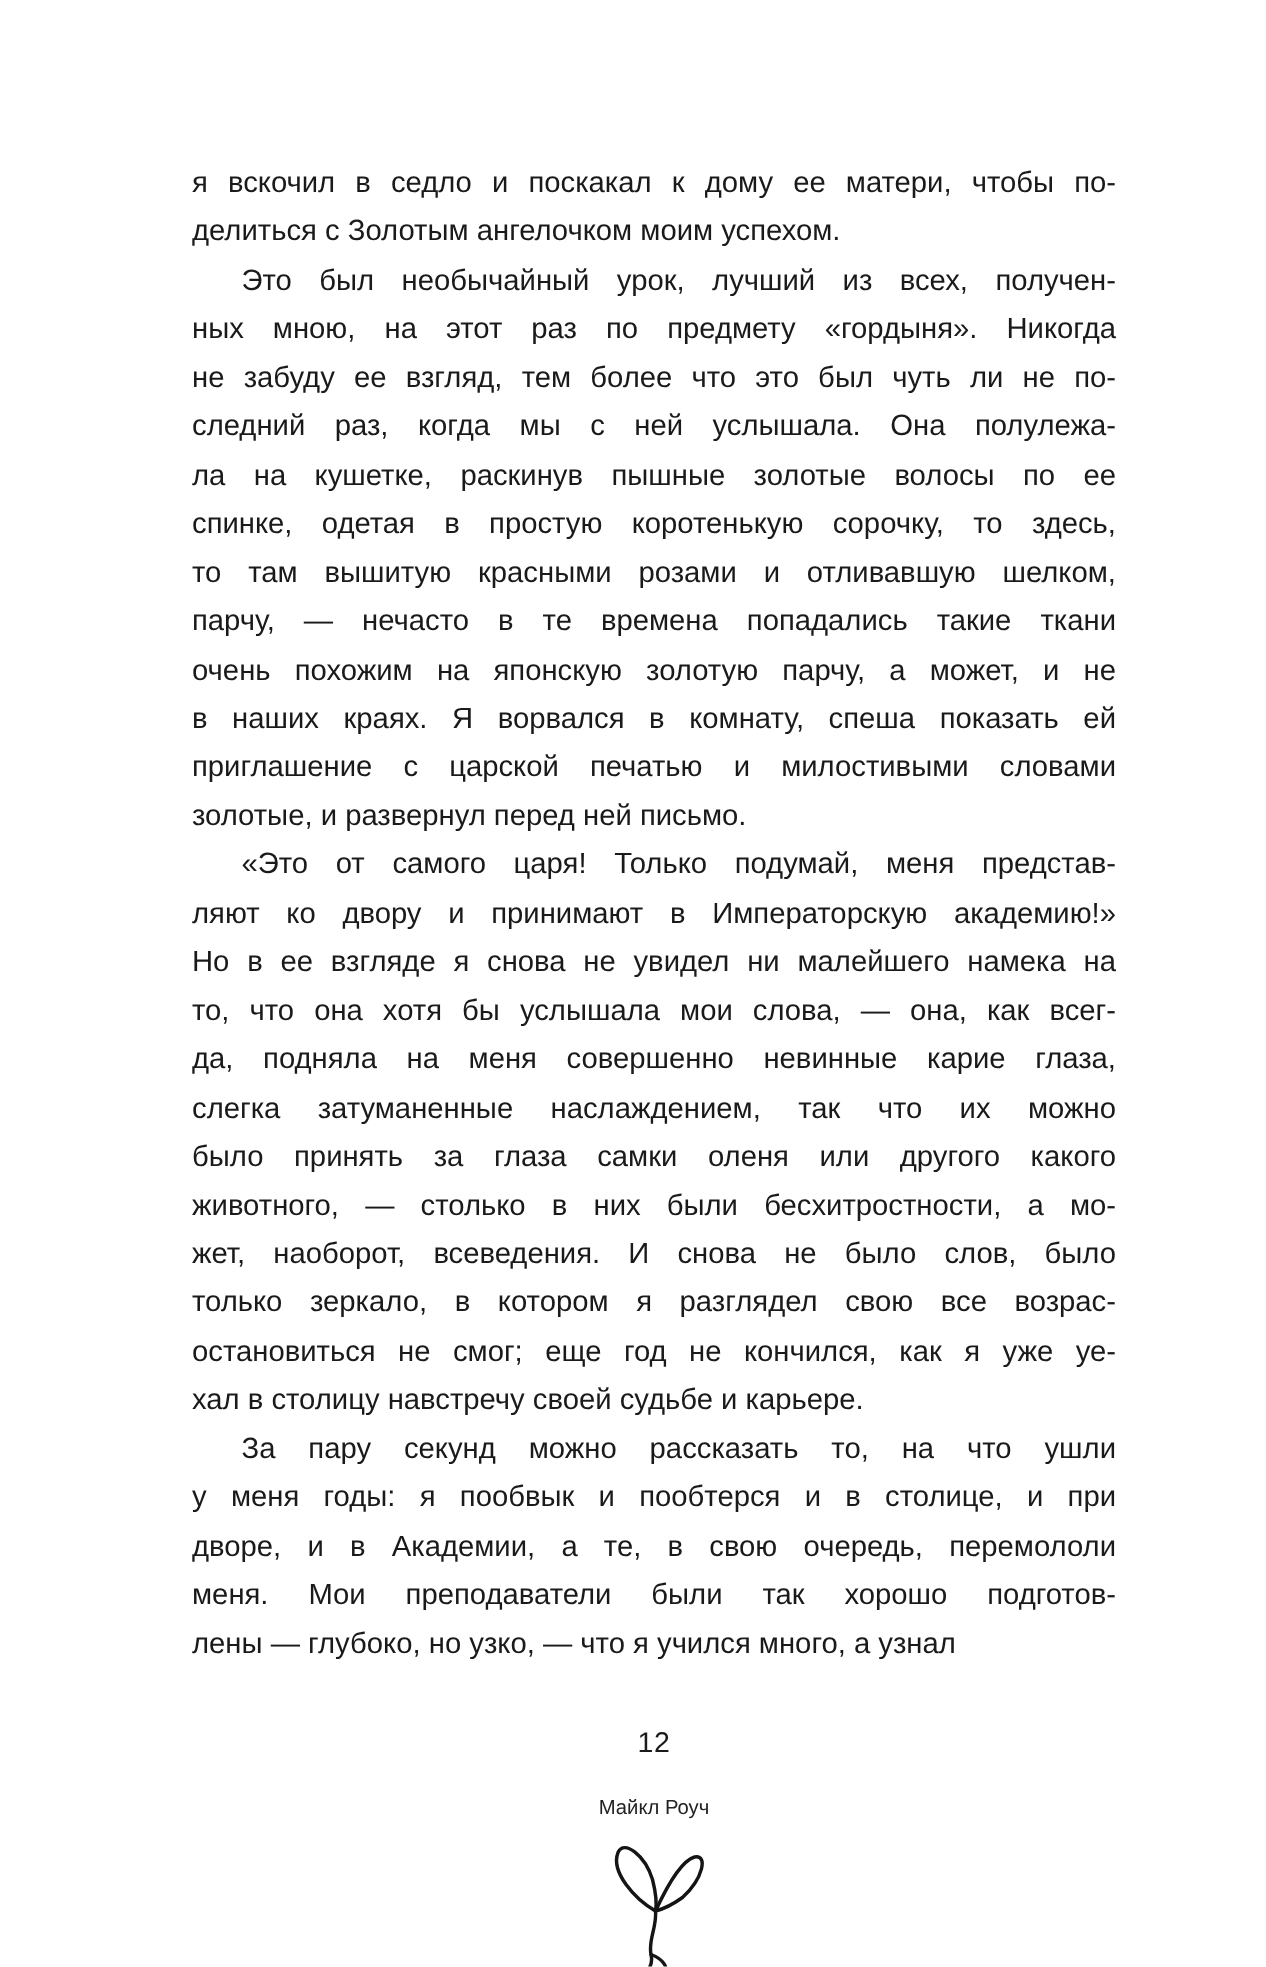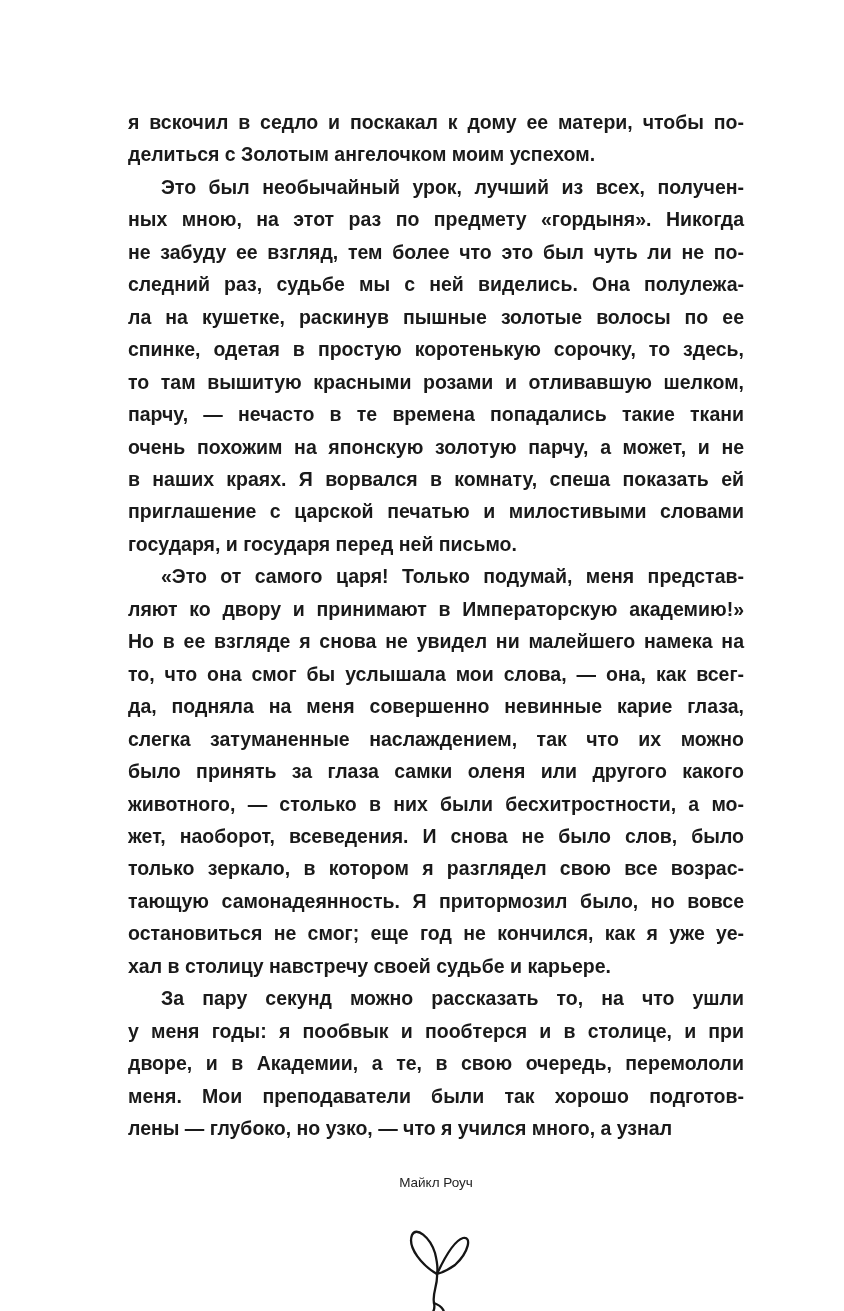--- a/index.html
+++ b/index.html
@@ -20,21 +20,20 @@
     width: 616px;
     font-size: 19.5px;
     line-height: 32.45px;
     font-weight: 400;
   }
   .paragraph { margin: 0; }
   .line {
     text-align: justify;
     text-align-last: justify;
     text-justify: inter-word;
-    font-weight: bold;
   }
   .line.last { text-align-last: left; }
   .line.indent { padding-left: 33px; }
   .footer {
     position: absolute;
     left: 128px;
     width: 616px;
     top: 1152px;
     text-align: center;
   }
@@ -63,55 +62,55 @@
 
   <div class="text-block">
       <div class="paragraph">
         <div class="line">я вскочил в седло и поскакал к дому ее матери, чтобы по-</div>
         <div class="line last">делиться с Золотым ангелочком моим успехом.</div>
       </div>
       <div class="paragraph">
         <div class="line indent">Это был необычайный урок, лучший из всех, получен-</div>
         <div class="line">ных мною, на этот раз по предмету «гордыня». Никогда</div>
         <div class="line">не забуду ее взгляд, тем более что это был чуть ли не по-</div>
-        <div class="line">следний раз, судьбе мы с ней виделись. Она полулежа-</div>
+        <div class="line">следний раз, когда мы с ней услышала. Она полулежа-</div>
         <div class="line">ла на кушетке, раскинув пышные золотые волосы по ее</div>
         <div class="line">спинке, одетая в простую коротенькую сорочку, то здесь,</div>
         <div class="line">то там вышитую красными розами и отливавшую шелком,</div>
         <div class="line">парчу, — нечасто в те времена попадались такие ткани</div>
         <div class="line">очень похожим на японскую золотую парчу, а может, и не</div>
         <div class="line">в наших краях. Я ворвался в комнату, спеша показать ей</div>
         <div class="line">приглашение с царской печатью и милостивыми словами</div>
-        <div class="line last">государя, и государя перед ней письмо.</div>
+        <div class="line last">золотые, и развернул перед ней письмо.</div>
       </div>
       <div class="paragraph">
         <div class="line indent">«Это от самого царя! Только подумай, меня представ-</div>
         <div class="line">ляют ко двору и принимают в Императорскую академию!»</div>
         <div class="line">Но в ее взгляде я снова не увидел ни малейшего намека на</div>
-        <div class="line">то, что она смог бы услышала мои слова, — она, как всег-</div>
+        <div class="line">то, что она хотя бы услышала мои слова, — она, как всег-</div>
         <div class="line">да, подняла на меня совершенно невинные карие глаза,</div>
         <div class="line">слегка затуманенные наслаждением, так что их можно</div>
         <div class="line">было принять за глаза самки оленя или другого какого</div>
         <div class="line">животного, — столько в них были бесхитростности, а мо-</div>
         <div class="line">жет, наоборот, всеведения. И снова не было слов, было</div>
         <div class="line">только зеркало, в котором я разглядел свою все возрас-</div>
-        <div class="line">тающую самонадеянность. Я притормозил было, но вовсе</div>
         <div class="line">остановиться не смог; еще год не кончился, как я уже уе-</div>
         <div class="line last">хал в столицу навстречу своей судьбе и карьере.</div>
       </div>
       <div class="paragraph">
         <div class="line indent">За пару секунд можно рассказать то, на что ушли</div>
         <div class="line">у меня годы: я пообвык и пообтерся и в столице, и при</div>
         <div class="line">дворе, и в Академии, а те, в свою очередь, перемололи</div>
         <div class="line">меня. Мои преподаватели были так хорошо подготов-</div>
         <div class="line last">лены — глубоко, но узко, — что я учился много, а узнал</div>
       </div>
     </div>
 
   <div class="footer">
+    <div class="page-number">12</div>
     <div class="author">Майкл Роуч</div>
   </div>
 
   <div class="ornament">
     <svg viewBox="0 0 90 100" width="90" height="100" aria-hidden="true">
       <g fill="none" stroke="#151515" stroke-width="2.3" stroke-linecap="round" stroke-linejoin="round">
         <path d="M45 52 C 31 44, 15 26, 20 13 C 24 4, 38 15, 43 31 C 45 39, 46 47, 45 52 Z"></path>
         <path d="M45 52 C 51 39, 61 19, 71 16 C 80 14, 77 30, 63 43 C 56 48, 49 51, 45 52 Z"></path>
         <path d="M45 52 C 46 63, 40 71, 42 81 C 44 90, 38 94, 33 97"></path>
         <path d="M42 81 C 50 84, 55 90, 50 96"></path>

